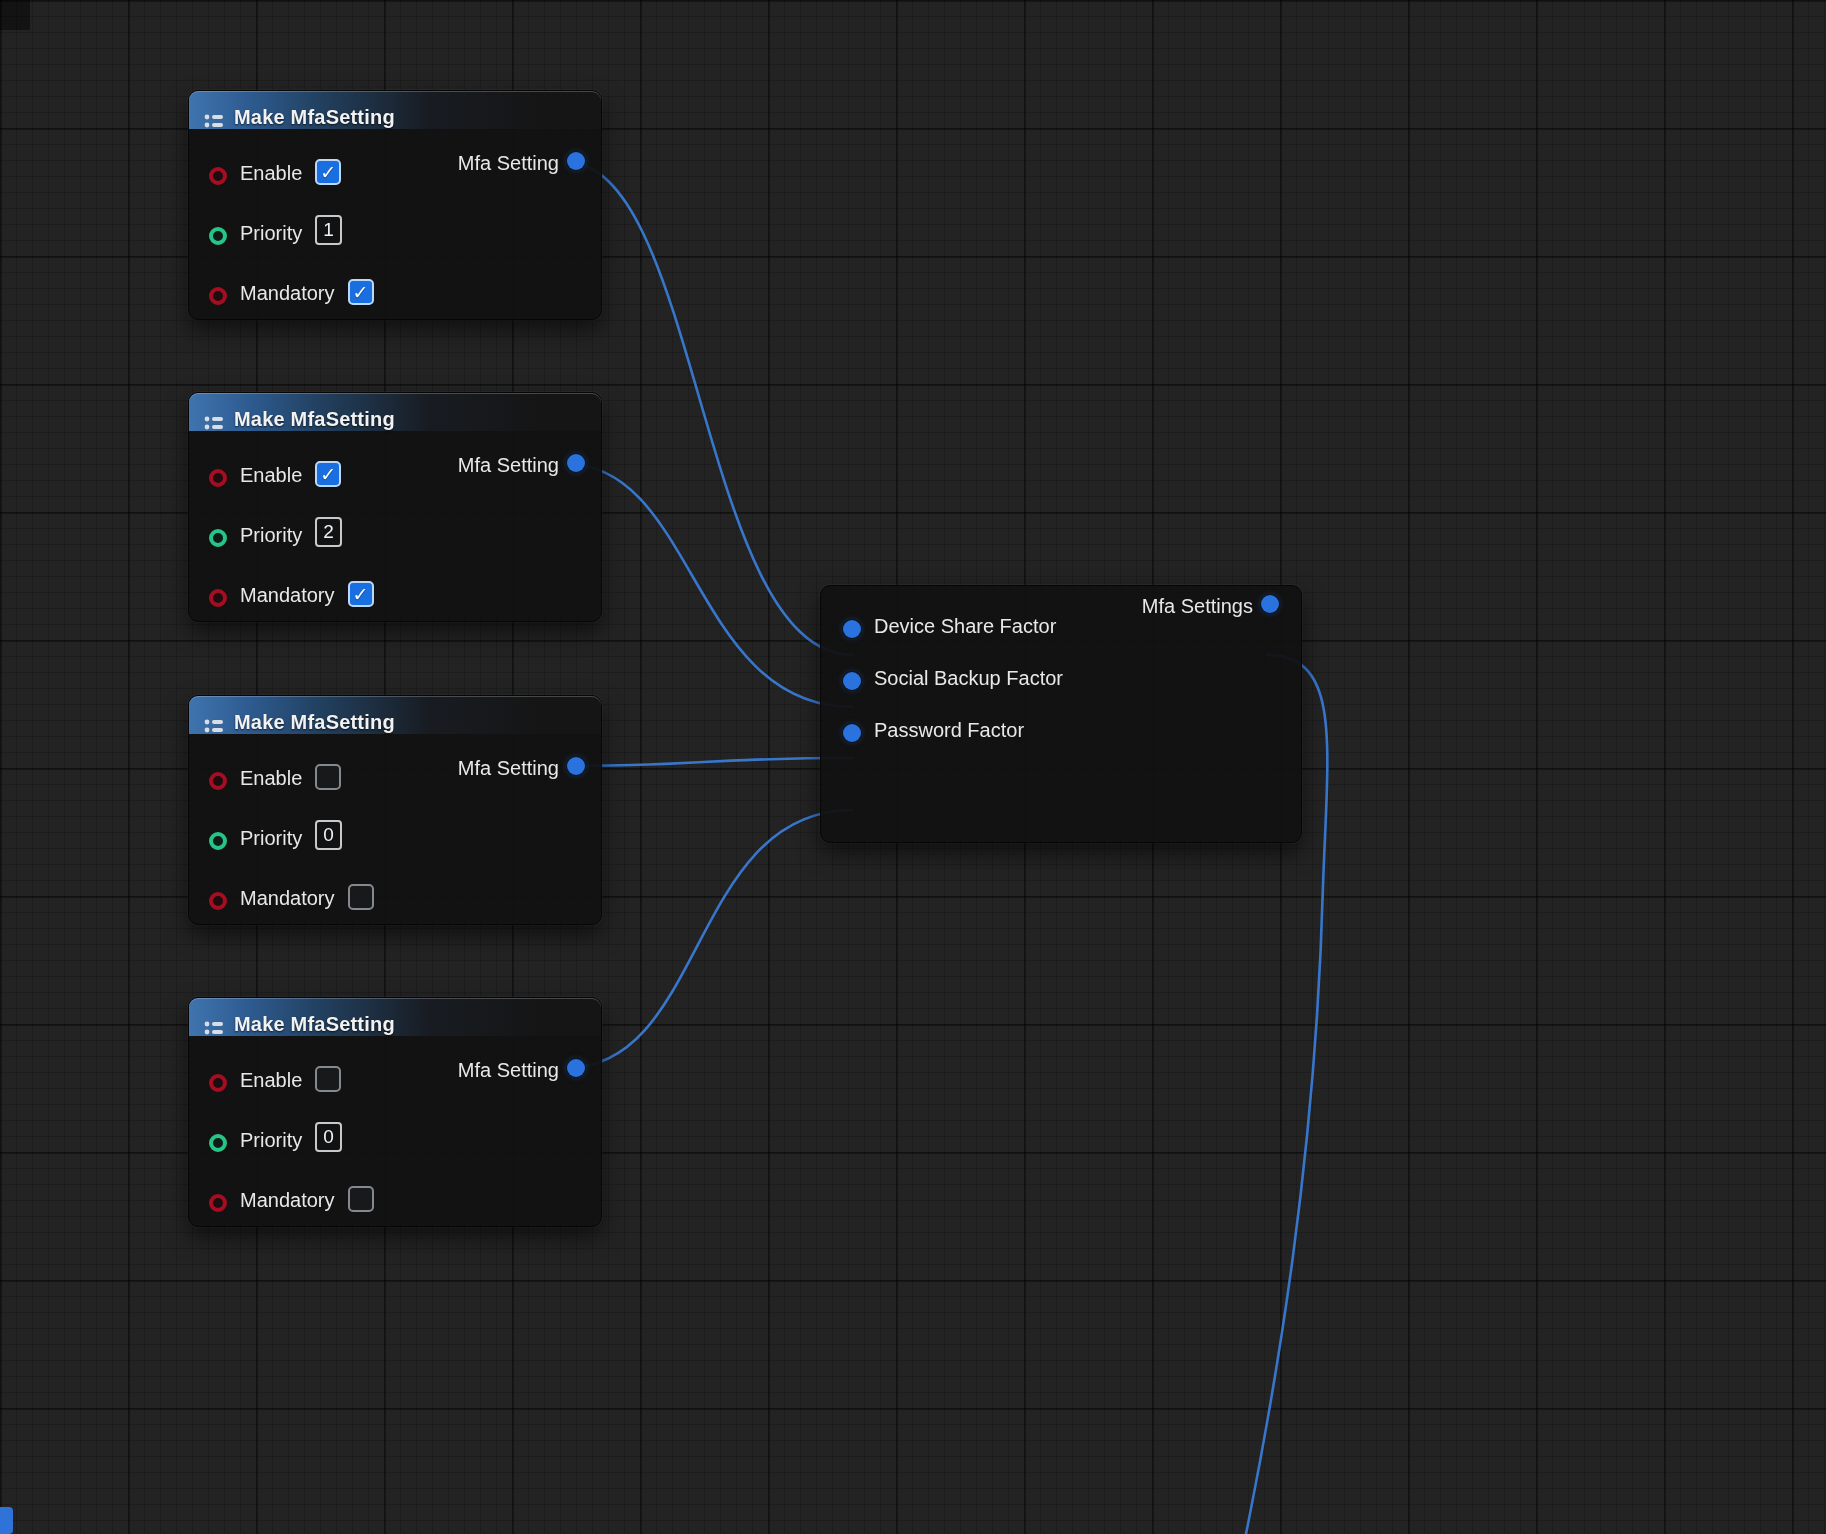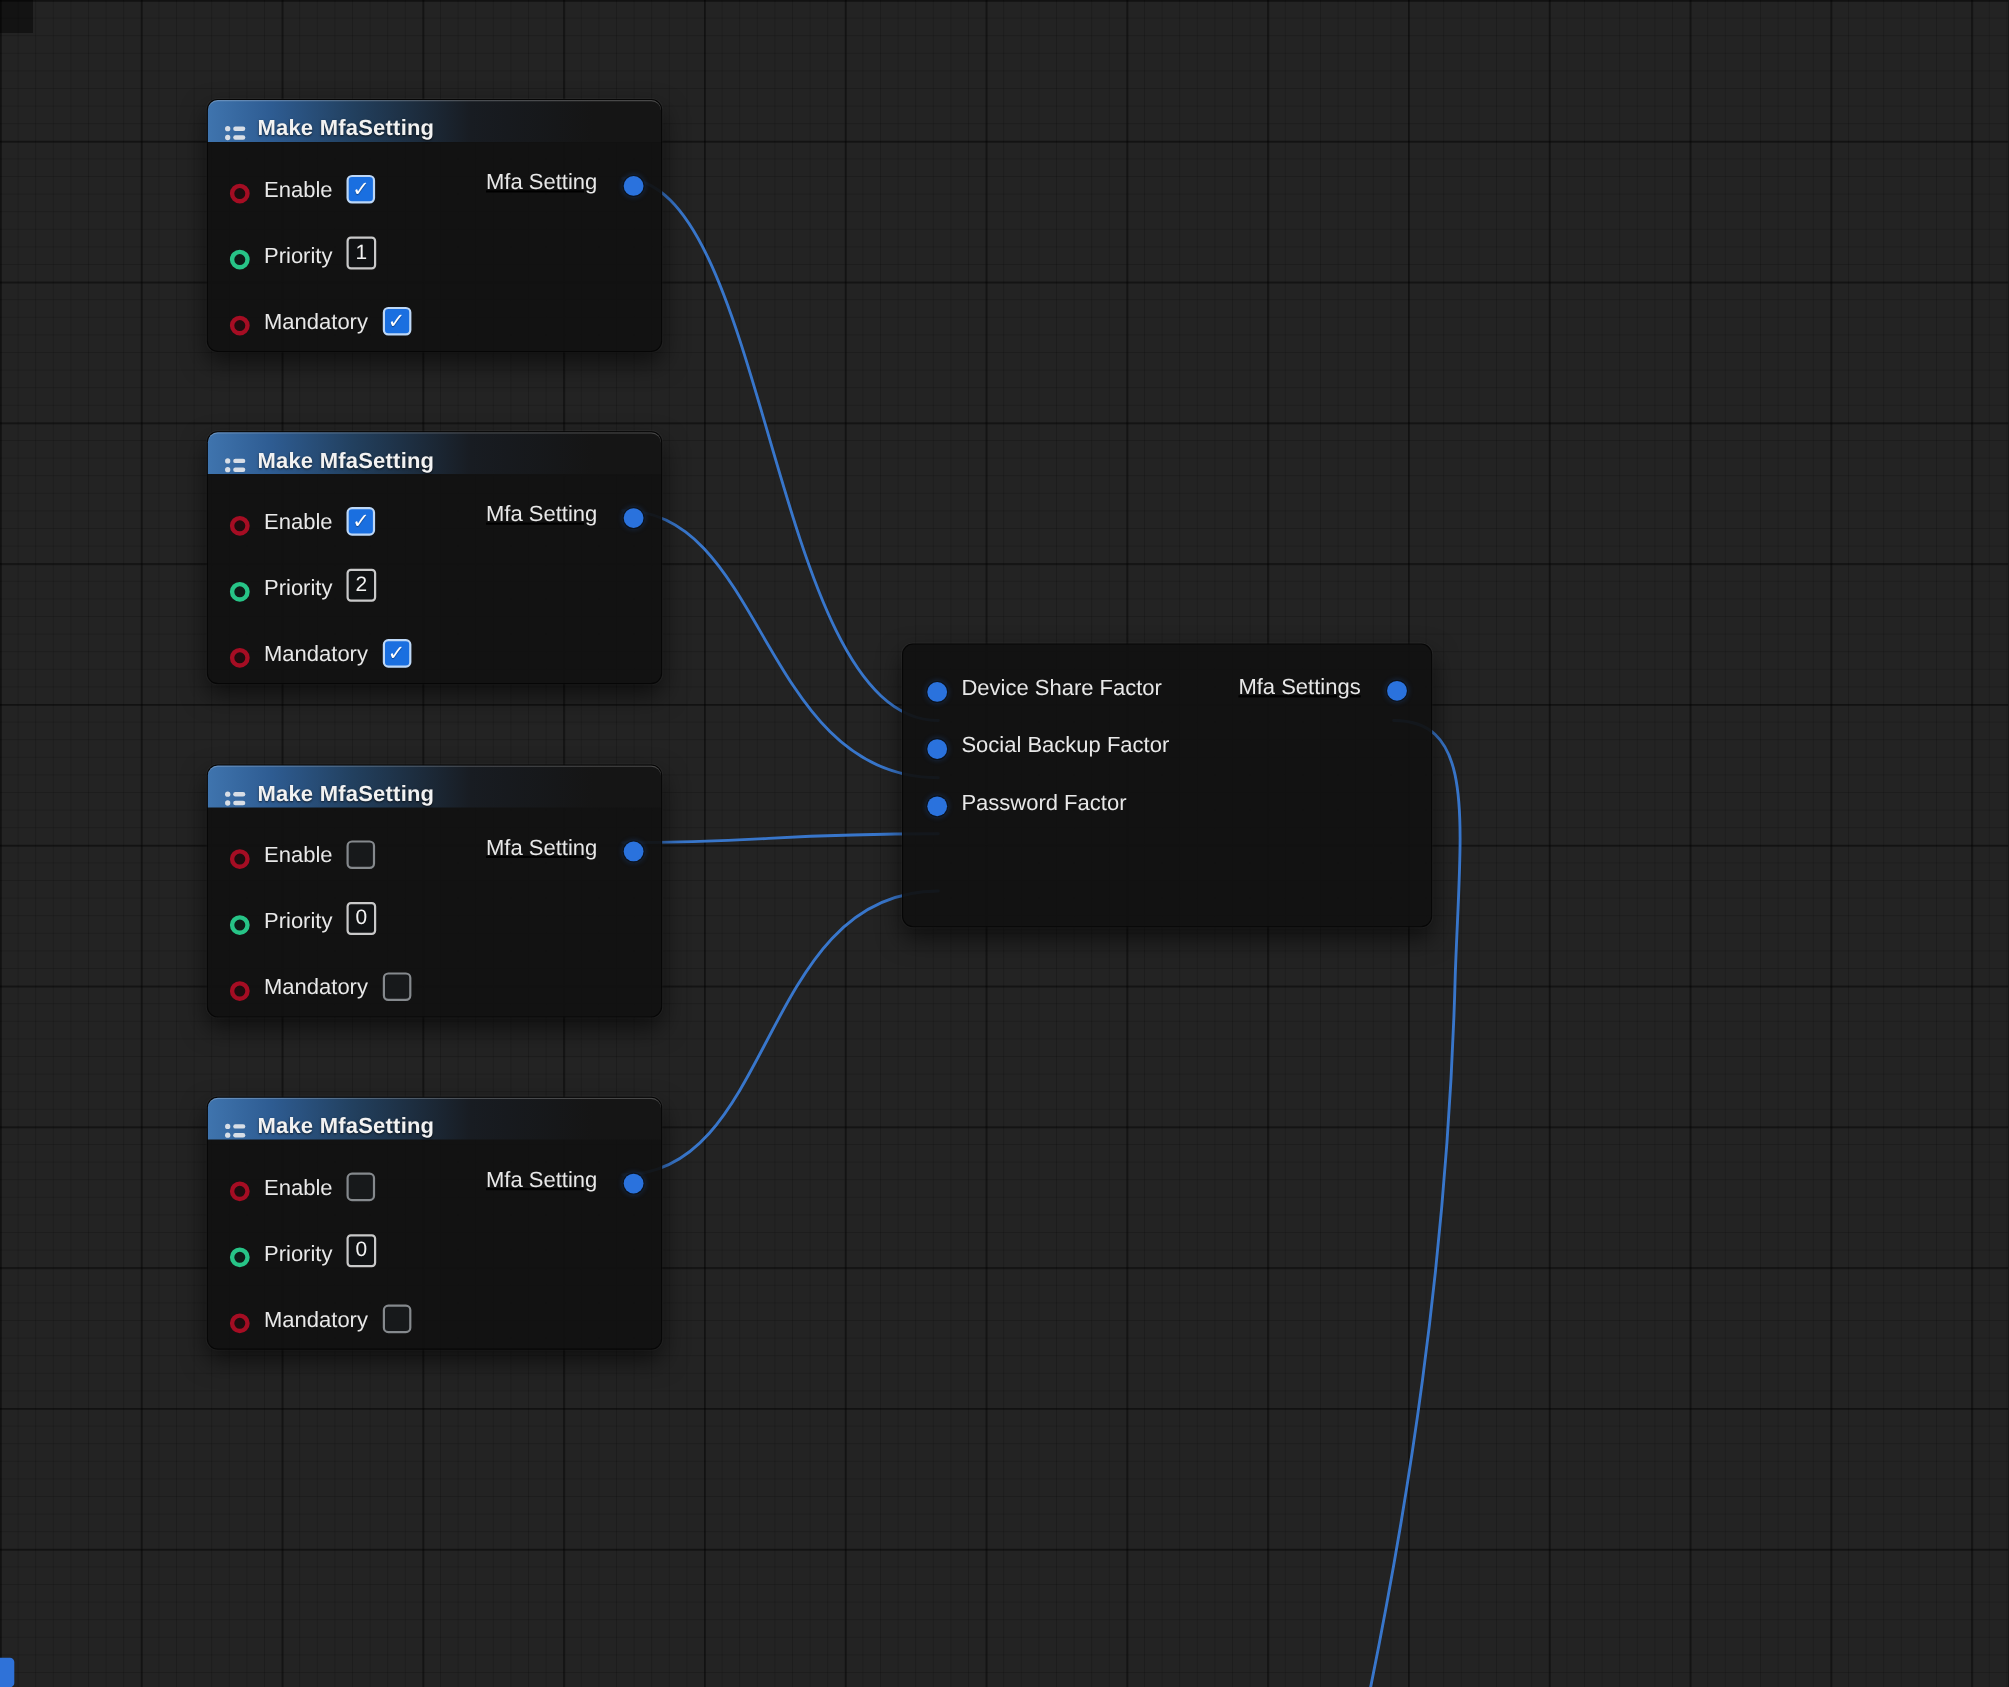--- a/index.html
+++ b/index.html
@@ -64,23 +64,23 @@
     content:"\2713";color:#fff;font-size:19px;font-weight:700;line-height:1;
     text-shadow:0 1px 1px rgba(0,0,0,.4);
   }
 
   .intbox{
     min-width:20px;height:30px;padding:0 6px;border-radius:4px;box-sizing:border-box;
     background:#101214;border:2px solid #c9c9c9;
     color:#f2f2f2;font-size:19px;display:flex;align-items:center;justify-content:center;
   }
 
-  .out-row{position:absolute;display:flex;align-items:flex-end;gap:24px;height:26px;text-decoration:underline;}
+  .out-row{position:absolute;display:flex;align-items:flex-start;gap:8px;height:26px;}
   .maker .out-row{top:23px;right:16px;}
-  .settings .out-row{top:25px;right:22px;}
+  .settings .out-row{top:9px;right:22px;}
 
   .corner-dark{position:absolute;left:0;top:0;width:30px;height:30px;background:rgba(0,0,0,.45);z-index:0;}
   .corner-blue{position:absolute;left:0;bottom:0;width:13px;height:27px;background:#2f72d8;border-radius:0 4px 4px 0;z-index:2;}
 </style>
 </head>
 <body>
 
 <div id="canvas">
   <div class="corner-dark"></div>
 

